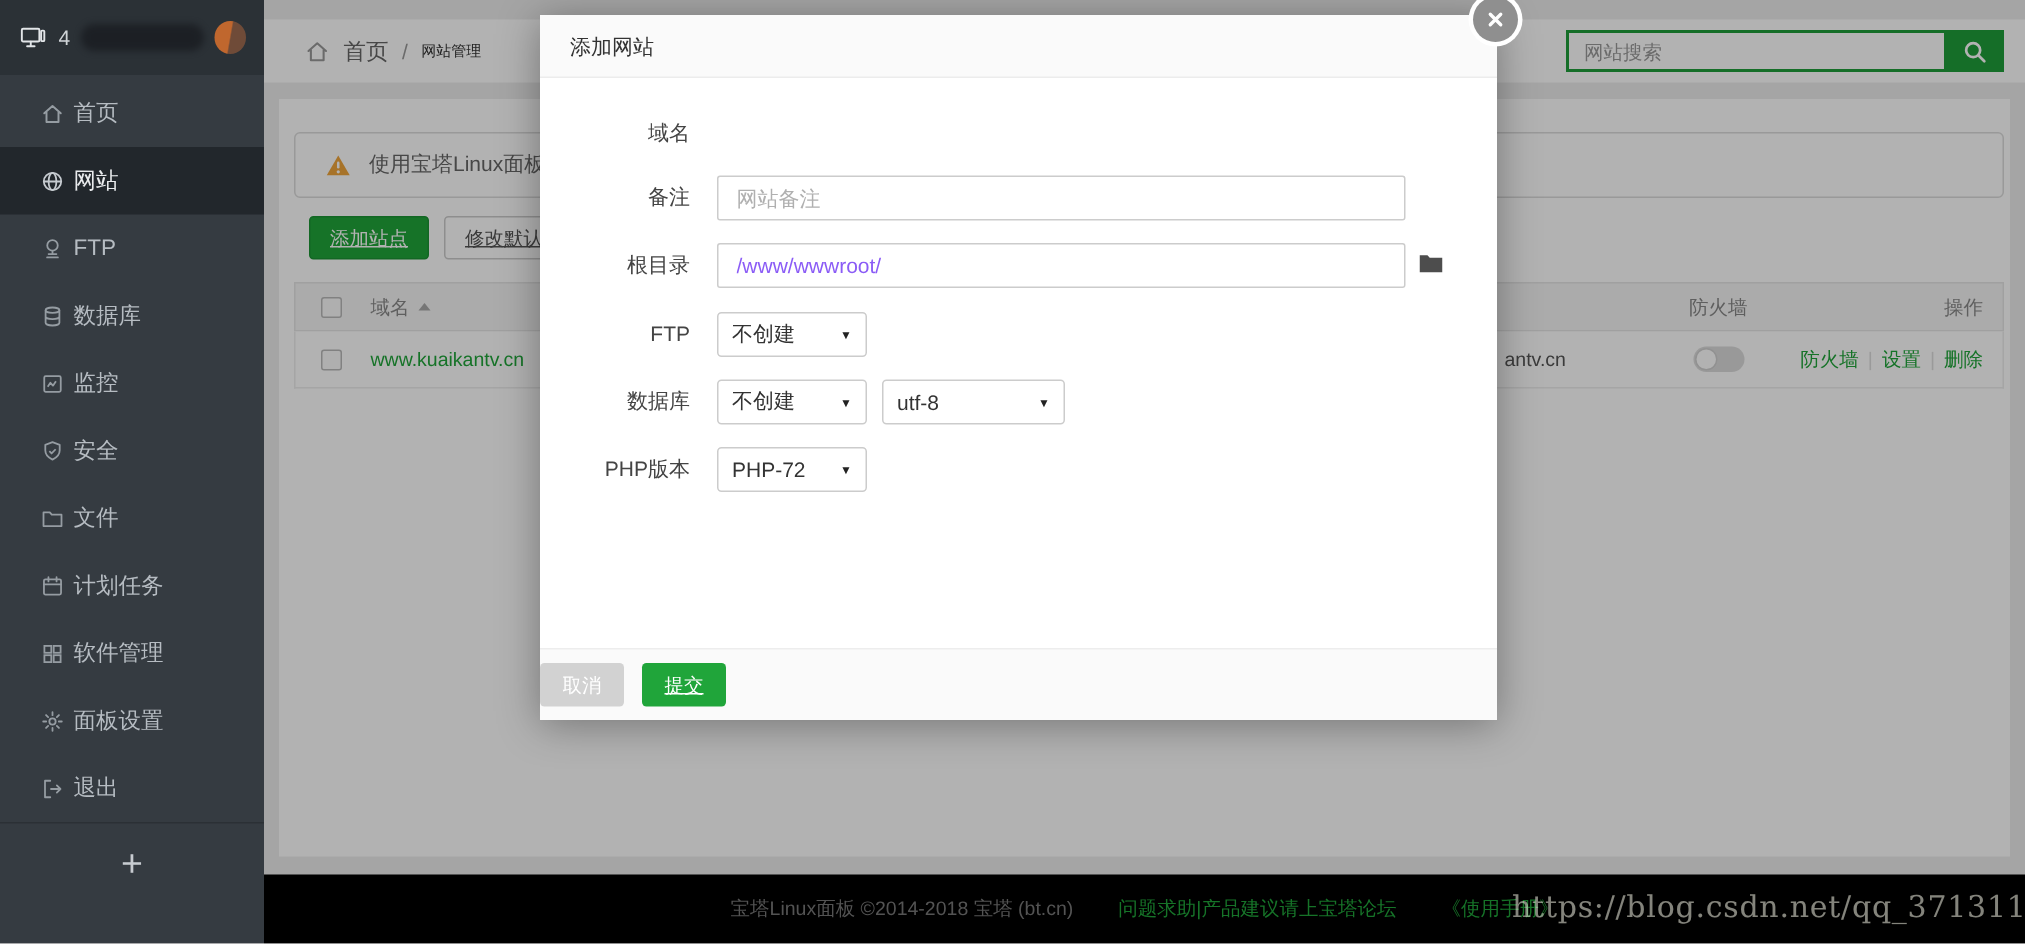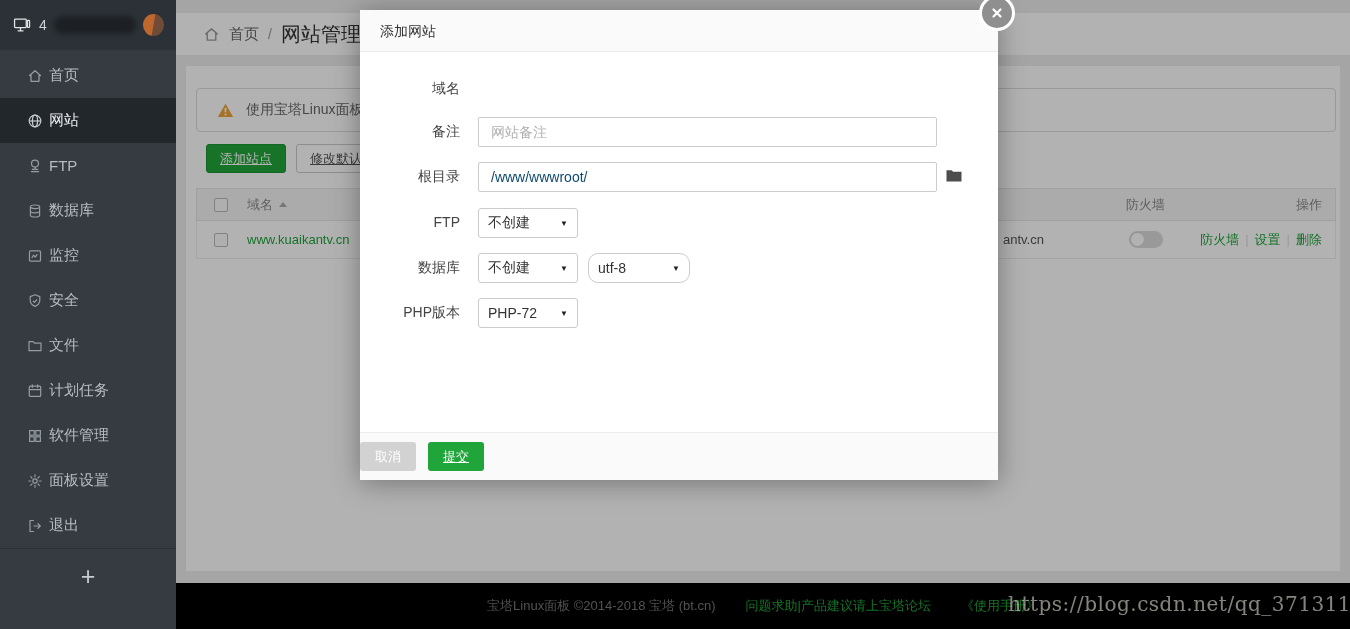--- a/index.html
+++ b/index.html
@@ -21,21 +21,21 @@
   .nav-item.active svg { color:#c6cbd0; }
   .add-area { position:absolute; top:548px; left:0; right:0; height:55px; border-top:1px solid rgba(0,0,0,.18); display:flex; align-items:center; justify-content:center; }
   .add-plus { color:#c7cbd0; font-size:25px; font-weight:300; cursor:pointer; line-height:1; }
 
   
   .topbar { position:absolute; left:176px; top:13px; width:1174px; height:42px; background:#fff; }
   .breadcrumb { position:absolute; left:27px; top:0; height:42px; display:flex; align-items:center; gap:9px; }
   .breadcrumb svg { color:#9a9a9a; }
   .crumb-home { color:#666; font-size:15px; }
   .crumb-sep { color:#999; font-size:14px; }
-  .crumb-cur { color:#333; font-size:20px; }
+  .crumb-cur { color:#333; font-size:10px; }
   .searchbox { position:absolute; right:14px; top:7px; height:28px; display:flex; }
   .search-input { width:252px; height:28px; border:2px solid #1f9e3a; border-right:none; padding:0 10px; font-size:13px; color:#333; outline:none; background:#fff; }
   .search-input::placeholder { color:#9a9a9a; }
   .search-btn { width:40px; height:28px; background:#1f9e3a; border:none; display:flex; align-items:center; justify-content:center; cursor:pointer; }
 
   .panel { position:absolute; left:186px; top:66px; width:1154px; height:505px; background:#fff; }
   .alert { position:absolute; left:10px; top:22px; width:1140px; height:44px; border:1px solid #dcdcdc; border-radius:4px; display:flex; align-items:center; padding-left:20px; gap:12px; overflow:hidden; white-space:nowrap; }
   .alert-text { color:#666; font-size:14px; }
   .btn-row { position:absolute; left:20px; top:78px; display:flex; gap:10px; }
   .btn { height:29px; padding:0 13px; font-size:13px; border-radius:3px; cursor:pointer; display:inline-flex; align-items:center;text-decoration:underline; }
@@ -69,25 +69,25 @@
   
   .modal { position:absolute; left:360px; top:10px; width:638px; height:470px; background:#fff; z-index:100; box-shadow:0 3px 26px rgba(0,0,0,.35); }
   .modal-header { height:42px; line-height:42px; padding:0 20px; background:#fafafa; border-bottom:1px solid #ececec; font-size:14px; color:#333; }
   .modal-close { position:absolute; left:619px; top:-15px; width:36px; height:36px; background:#fff; border-radius:50%; cursor:pointer; }
   .modal-close .inner { position:absolute; inset:3px; background:#8f8f8f; border-radius:50%; display:flex; align-items:center; justify-content:center; }
   .form-row { display:flex; align-items:flex-start; margin-right:20px; }
   .form-row .flabel { width:100px; flex:0 0 auto; text-align:right; margin-right:18px; font-size:14px; color:#444; padding-top:6px; }
   .mt22{margin-top:22px}.mt19{margin-top:19px}.mt15{margin-top:15px}.mt16{margin-top:16px}
   .domain-area { width:459px; height:103px; border:1px solid #ccc; border-radius:2px; padding:6px 12px; font-family:inherit; font-size:14px; line-height:1.8; color:#555; resize:both; outline:none; }
   .domain-area::placeholder { color:#b0b0b0; }
-  .text-input { width:459px; height:30px; border:1px solid #ccc; border-radius:2px; padding:0 12px; font-size:14px; color:#0c4a6e; outline:none; }
+  .text-input { width:459px; height:30px; border:1px solid #ccc; border-radius:2px; padding:0 12px; font-size:14px; color:#8b5cf6; outline:none; }
   .text-input::placeholder { color:#b0b0b0; }
   .sel { width:100px; height:30px; border:1px solid #ccc; border-radius:3px; background:#fff; padding:0 9px; font-size:14px; color:#333; display:flex; align-items:center; justify-content:space-between; cursor:pointer; }
   .sel .arrow { font-size:8px; color:#222; }
-  .sel.w102 { width:102px; margin-left:10px;border-radius:10px; }
+  .sel.w102 { width:122px; margin-left:10px; }
   .folder-btn { margin-left:8px; padding-top:6px; cursor:pointer; }
   .modal-footer { position:absolute; left:0; right:0; bottom:0; height:48px; background:#fafafa; border-top:1px solid #ededed; display:flex; align-items:center; justify-content:flex-start; padding-right:29px; gap:12px; }
   .mbtn { height:29px; padding:0 15px; border:none; border-radius:3px; font-size:13px; color:#fff; cursor:pointer; }
   .mbtn-cancel { background:#d2d2d2; }
   .mbtn-submit { background:#20a53a;text-decoration:underline; }
 </style>
 </head>
 <body>
 
 <div class="sidebar">
@@ -186,20 +186,29 @@
 </div>
 
 <div class="topbar">
   <div class="breadcrumb">
     <svg width="17" height="17" viewBox="0 0 16 16" fill="none" stroke="currentColor" stroke-width="1.3" stroke-linecap="round" stroke-linejoin="round">
         <path d="M2.5 7.5L8 2.7l5.5 4.8M4 6.9v6.4h8V6.9"></path>
       </svg>
     <span class="crumb-home">首页</span>
     <span class="crumb-sep">/</span>
     <span class="crumb-cur">网站管理</span>
+  </div>
+  <div class="searchbox">
+    <input class="search-input" type="text" placeholder="网站搜索" style="">
+    <button class="search-btn">
+      <svg width="17" height="17" viewBox="0 0 16 16" fill="none" stroke="#fff" stroke-width="1.7" stroke-linecap="round">
+          <circle cx="7" cy="7" r="4.4"></circle>
+          <path d="M10.4 10.4L14 14"></path>
+        </svg>
+    </button>
   </div>
 </div>
 
 <div class="panel">
   <div class="alert">
     <svg width="17" height="17" viewBox="0 0 16 16">
         <path d="M8 1.6L15.2 14H.8z" fill="#efa53c"></path>
         <rect x="7.2" y="5.4" width="1.6" height="4.4" rx="0.8" fill="#fff"></rect>
         <circle cx="8" cy="11.8" r="1" fill="#fff"></circle>
       </svg>

